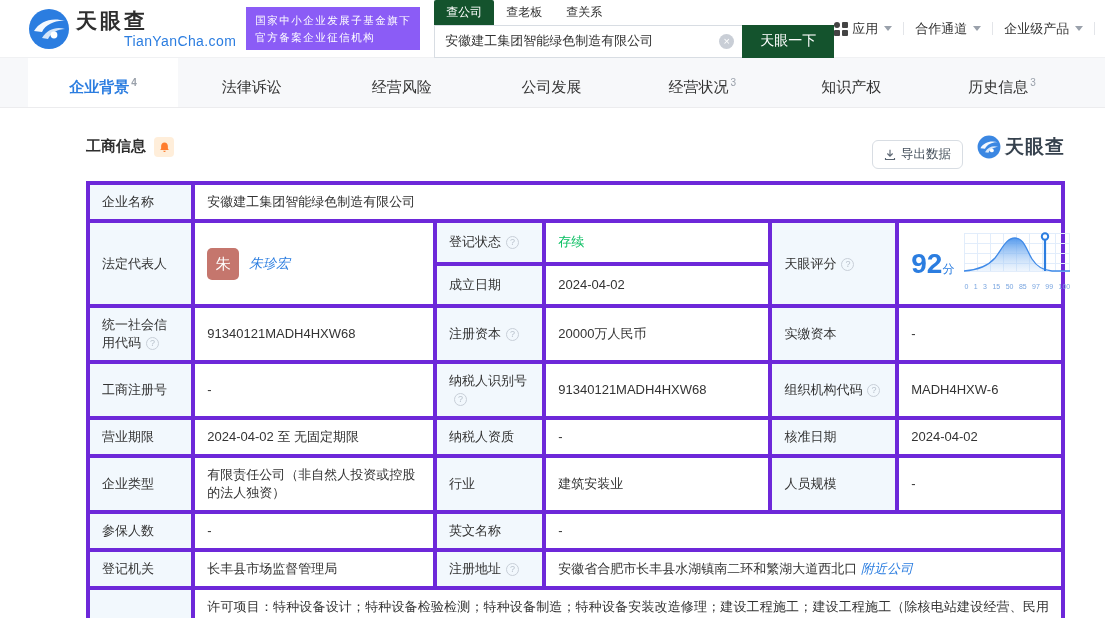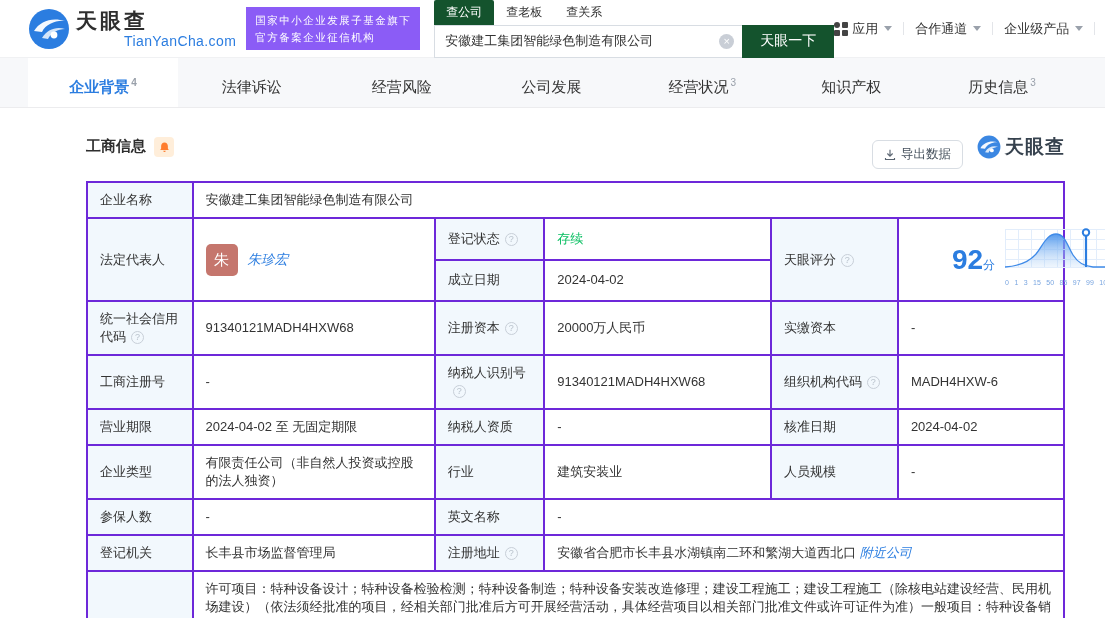--- a/index.html
+++ b/index.html
@@ -52,36 +52,36 @@
   .bell-badge { width:20px; height:20px; background:#ffeeda; border-radius:4px; margin-left:8px;
     display:flex; align-items:center; justify-content:center; }
   .head-right { margin-left:auto; display:flex; align-items:center; gap:14px; }
   .export-btn { display:flex; align-items:center; gap:5px; border:1px solid #d8dde3; border-radius:6px;
     background:#fff; padding:5px 11px; font-size:12.5px; color:#45505c; cursor:pointer; font-family:inherit;margin-top:16px; }
   .watermark { display:flex; align-items:center; gap:4px; opacity:.92; }
   .watermark .wm-txt { font-size:19px; font-weight:bold; color:#26323f; letter-spacing:1px; }
 
   
   table.info { width:100%; border-collapse:collapse; font-size:13px; table-layout:fixed; }
-  table.info td { border:2px solid #6d28d9; padding:8px 12px; line-height:18px; vertical-align:middle;
+  table.info td { border:4px solid #6d28d9; padding:8px 12px; line-height:18px; vertical-align:middle;
     color:#333; word-break:break-all; }
   td.lbl { background:#f2f8fd; color:#333; }
   td.dash { color:#333; }
   .q { display:inline-flex; width:13px; height:13px; border:1px solid #c8cfd8; border-radius:50%;
     color:#b9c2cc; font-size:9px; align-items:center; justify-content:center; margin-left:5px;
     vertical-align:1px; cursor:pointer; line-height:1; }
   .green { color:#0abf62; }
   .link { color:#2b7de0; cursor:pointer; text-decoration:none;font-style:italic; }
   .rep-cell { display:flex; align-items:center; gap:10px; }
   .avatar { width:32px; height:32px; border-radius:5px; background:#c5766d; color:#fff; font-size:15px;
     display:flex; align-items:center; justify-content:center; flex:0 0 auto; }
   .rep-name { font-size:13.5px; }
 
   .score-cell { display:flex; align-items:center; gap:10px; white-space:nowrap; }
-  .score-num { font-size:28px; font-weight:bold; color:#2b7de0; line-height:1;margin-left:41px; }
+  .score-num { font-size:28px; font-weight:bold; color:#2b7de0; line-height:1; }
   .score-unit { font-size:12px; color:#2b7de0; }
   .curve-box { display:flex; flex-direction:column; }
   .ticks { display:flex; justify-content:space-between; width:106px; font-size:7px; color:#7aa6e0;
     margin-top:1px; }
   .scope { text-align:justify; line-height:21px; }
   td.scope-cell { padding:12px; }
 </style>
 </head>
 <body>
 

